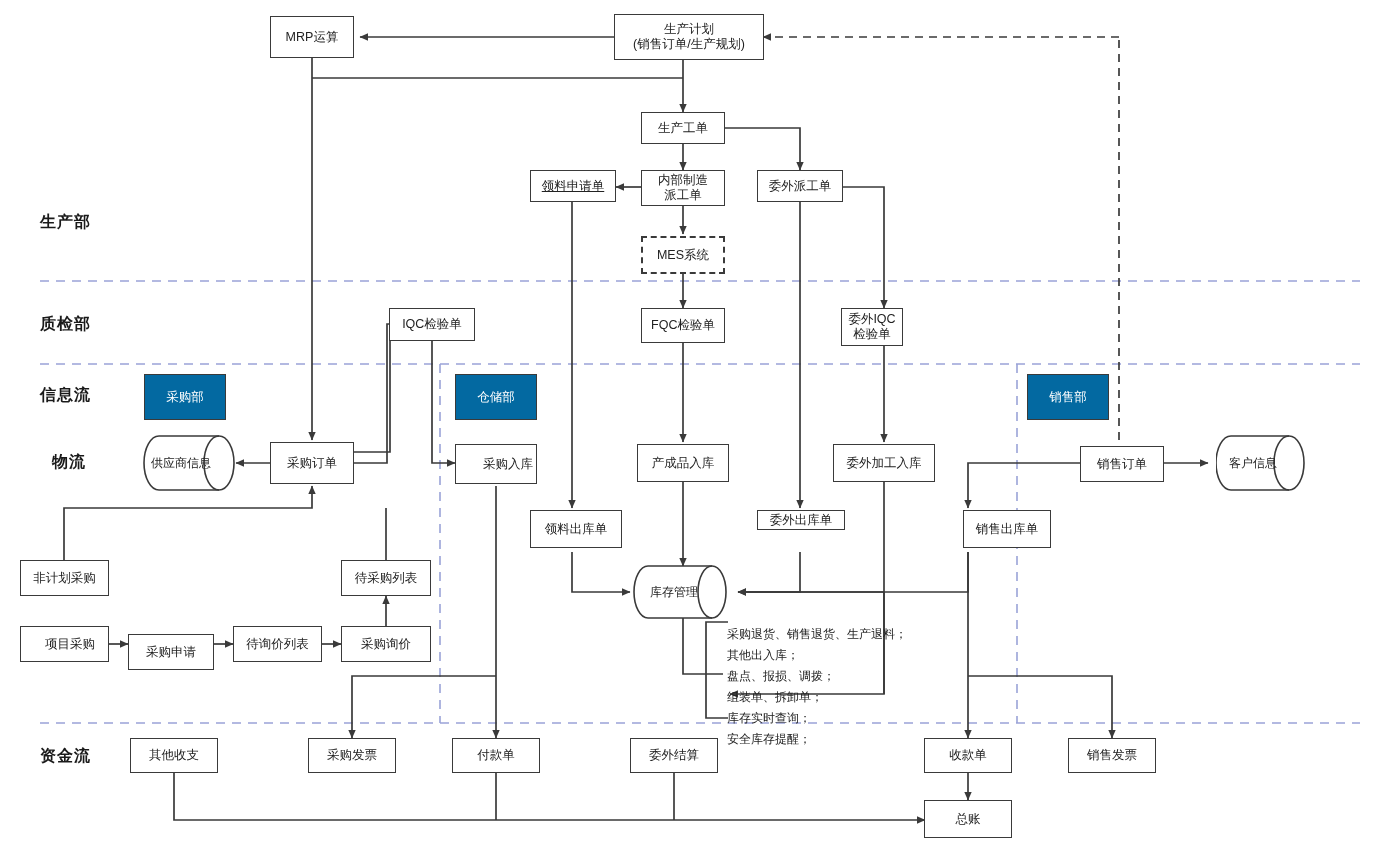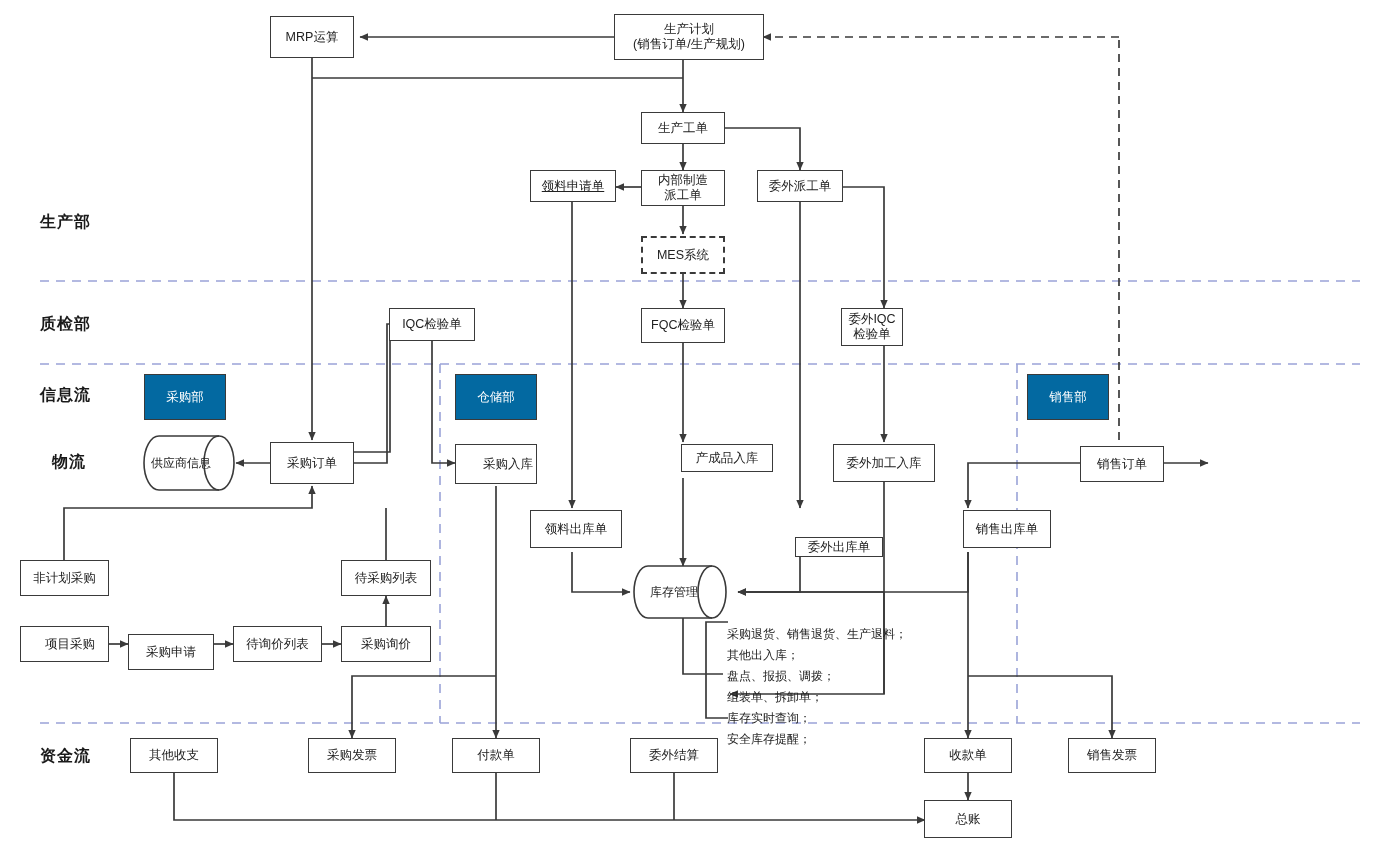--- a/index.html
+++ b/index.html
@@ -170,26 +170,26 @@
 
   <div class="node dashed" style="left:641px;top:236px;width:84px;height:38px;">MES系统</div>
 
   <div class="node" style="left:389px;top:308px;width:86px;height:33px;">IQC检验单</div>
   <div class="node" style="left:641px;top:308px;width:84px;height:35px;">FQC检验单</div>
   <div class="node" style="left:841px;top:308px;width:62px;height:38px;">委外IQC
 检验单</div>
 
   <div class="node" style="left:270px;top:442px;width:84px;height:42px;">采购订单</div>
   <div class="node" style="left:455px;top:444px;width:82px;height:40px;padding-left:24px;">采购入库</div>
-  <div class="node" style="left:637px;top:444px;width:92px;height:28px;margin-left:44px;">产成品入库</div>
+  <div class="node" style="left:637px;top:444px;width:92px;height:38px;">产成品入库</div>
   <div class="node" style="left:833px;top:444px;width:102px;height:38px;">委外加工入库</div>
   <div class="node" style="left:1080px;top:446px;width:84px;height:36px;">销售订单</div>
 
   <div class="node" style="left:530px;top:510px;width:92px;height:38px;text-align:right;">领料出库单</div>
-  <div class="node" style="left:795px;top:510px;width:88px;height:20px;margin-top:27px;">委外出库单</div>
+  <div class="node" style="left:757px;top:510px;width:88px;height:20px;">委外出库单</div>
   <div class="node" style="left:924px;top:510px;width:88px;height:38px;margin-left:39px;">销售出库单</div>
 
   <div class="node" style="left:20px;top:560px;width:89px;height:36px;">非计划采购</div>
   <div class="node" style="left:341px;top:560px;width:90px;height:36px;">待采购列表</div>
 
   <div class="node" style="left:20px;top:626px;width:89px;height:36px;padding-left:11px;">项目采购</div>
   <div class="node" style="left:128px;top:626px;width:86px;height:36px;margin-top:8px;">采购申请</div>
   <div class="node" style="left:233px;top:626px;width:89px;height:36px;">待询价列表</div>
   <div class="node" style="left:341px;top:626px;width:90px;height:36px;">采购询价</div>
 
@@ -210,20 +210,27 @@
   </div>
 
   <div class="cyl" style="left:632px;top:564px;width:100px;height:56px;">
     <svg width="100" height="56" viewBox="0 0 100 56">
       <path d="M16,2 L80,2 A14,26 0 0 1 80,54 L16,54 A14,26 0 0 1 16,2 Z" fill="#fff" stroke="#3a3a3a" stroke-width="1.6"></path>
       <path d="M80,2 A14,26 0 0 0 80,54" fill="none" stroke="#3a3a3a" stroke-width="1.6"></path>
     </svg>
     <div class="cyl-text">库存管理</div>
   </div>
 
+  <div class="cyl" style="left:1216px;top:434px;width:90px;height:58px;">
+    <svg width="90" height="58" viewBox="0 0 90 58">
+      <path d="M15,2 L73,2 A15,27 0 0 1 73,56 L15,56 A15,27 0 0 1 15,2 Z" fill="#fff" stroke="#3a3a3a" stroke-width="1.6"></path>
+      <path d="M73,2 A15,27 0 0 0 73,56" fill="none" stroke="#3a3a3a" stroke-width="1.6"></path>
+    </svg>
+    <div class="cyl-text">客户信息</div>
+  </div>
 
   <svg style="position:absolute;left:700px;top:620px;width:30px;height:100px;z-index:4;" viewBox="0 0 30 100">
     <path d="M28,2 L6,2 L6,98 L28,98" fill="none" stroke="#3a3a3a" stroke-width="1.7"></path>
   </svg>
   <div class="notelist" style="left:727px;top:624px;width:240px;">采购退货、销售退货、生产退料；
 其他出入库；
 盘点、报损、调拨；
 组装单、拆卸单；
 库存实时查询；
 安全库存提醒；</div>

